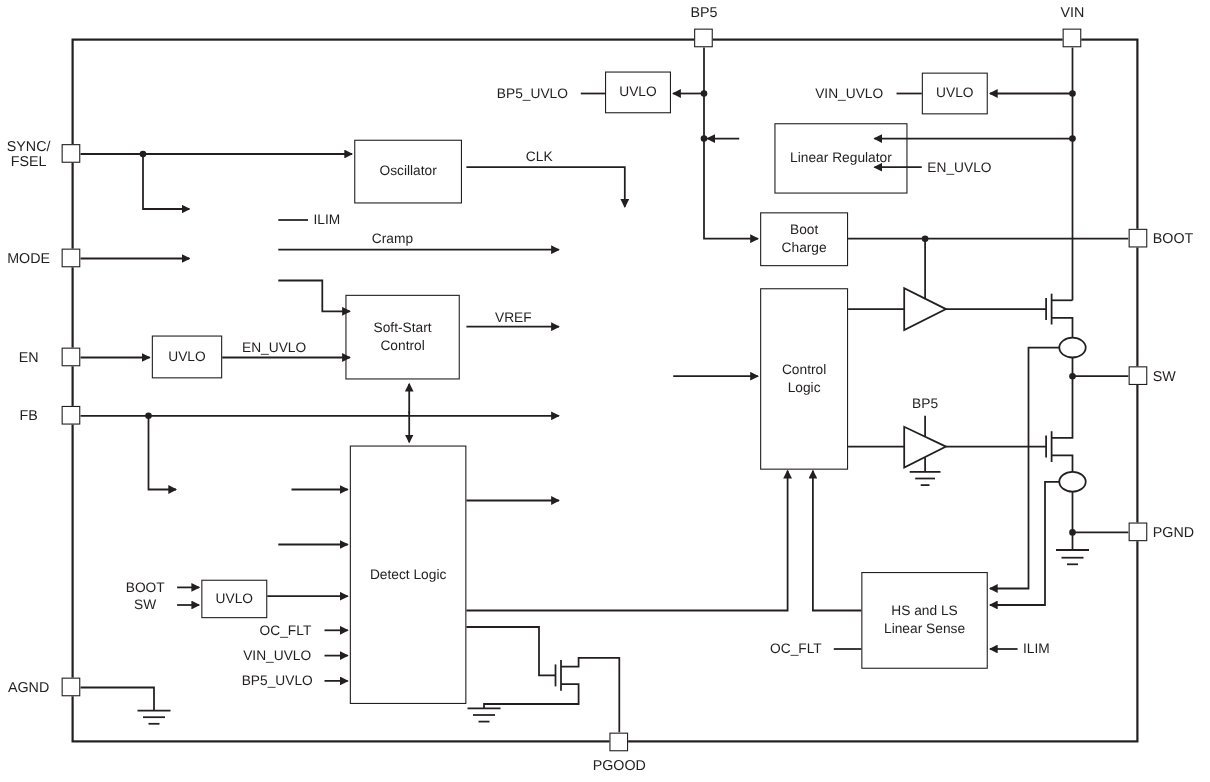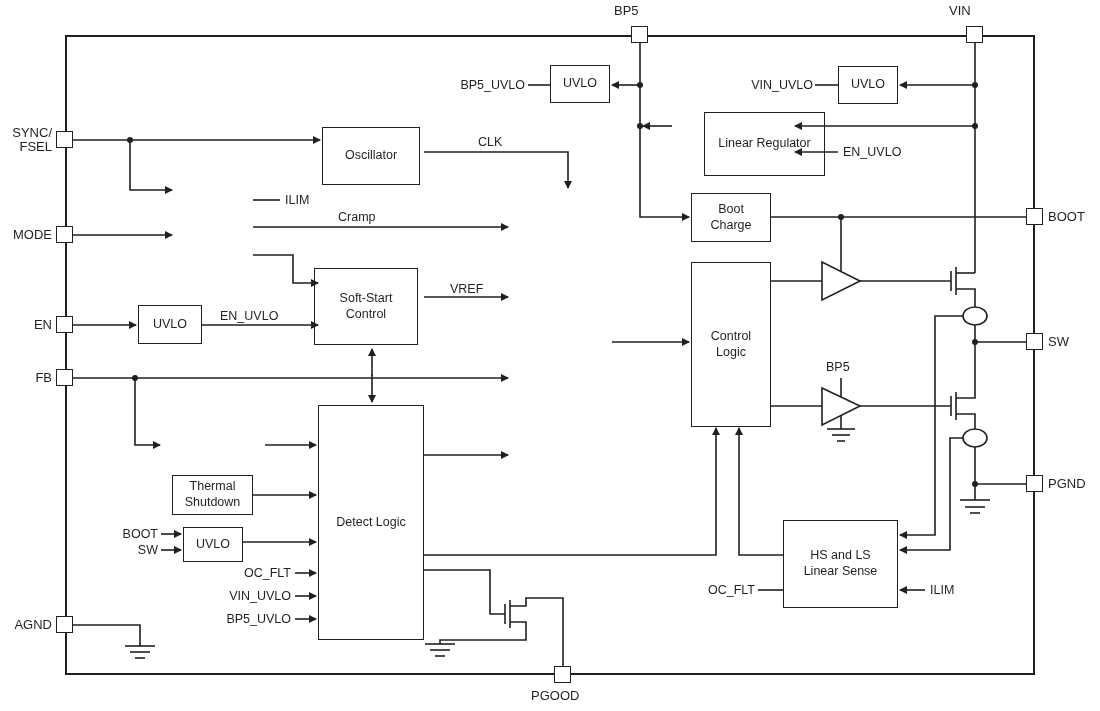--- a/index.html
+++ b/index.html
@@ -5,22 +5,22 @@
   html,body{margin:0;padding:0;background:#ffffff;}
   #stage{position:relative;width:1100px;height:711px;background:#fff;overflow:hidden;
          font-family:"Liberation Sans",sans-serif;color:#231f20;}
   #chip-border{position:absolute;left:65px;top:35px;width:970px;height:640px;
                border:2.2px solid #231f20;box-sizing:border-box;}
   .block{position:absolute;border:1.6px solid #231f20;background:#fff;box-sizing:border-box;
          display:flex;align-items:center;justify-content:center;text-align:center;
          font-size:12.5px;line-height:1.25;white-space:pre-line;z-index:2;}
   .label{position:absolute;font-size:12.5px;line-height:14px;white-space:pre-line;z-index:5;}
   .plabel{position:absolute;font-size:13px;line-height:14px;white-space:pre-line;z-index:5;}
-  .r{text-align:right;}
-  .c{}
+  .r{text-align:center;}
+  .c{text-align:center;}
   .pin{position:absolute;width:17px;height:17px;border:1.7px solid #231f20;background:#fff;
        box-sizing:border-box;z-index:6;}
   svg#wires{position:absolute;left:0;top:0;z-index:4;pointer-events:none;}
 </style>
 </head>
 <body>
 
 <div id="stage">
 
   <div id="chip-border"></div>
@@ -29,22 +29,20 @@
   <div class="block" style="left:838px;top:66px;width:60px;height:38px">UVLO</div>
   <div class="block" style="left:704px;top:112px;width:121px;height:64px">Linear Regulator</div>
   <div class="block" style="left:322px;top:127px;width:98px;height:58px">Oscillator</div>
   <div class="block" style="left:691px;top:193px;width:80px;height:49px">Boot
 Charge</div>
   <div class="block" style="left:314px;top:268px;width:104px;height:77px">Soft-Start
 Control</div>
   <div class="block" style="left:138px;top:305px;width:64px;height:39px">UVLO</div>
   <div class="block" style="left:691px;top:262px;width:80px;height:165px">Control
 Logic</div>
-  <div class="block" style="left:172px;top:475px;width:81px;height:40px">Thermal
-Shutdown</div>
   <div class="block" style="left:183px;top:527px;width:60px;height:35px">UVLO</div>
   <div class="block" style="left:318px;top:405px;width:106px;height:235px">Detect Logic</div>
   <div class="block" style="left:783px;top:520px;width:115px;height:88px">HS and LS
 Linear Sense</div>
 
   <svg id="wires" width="1100" height="711" viewBox="0 0 1100 711">
     <defs>
       <marker id="ah" markerWidth="8" markerHeight="8" refX="7" refY="4" orient="auto" markerUnits="userSpaceOnUse">
         <path d="M0,0 L8,4 L0,8 z" fill="#231f20"></path>
       </marker>

